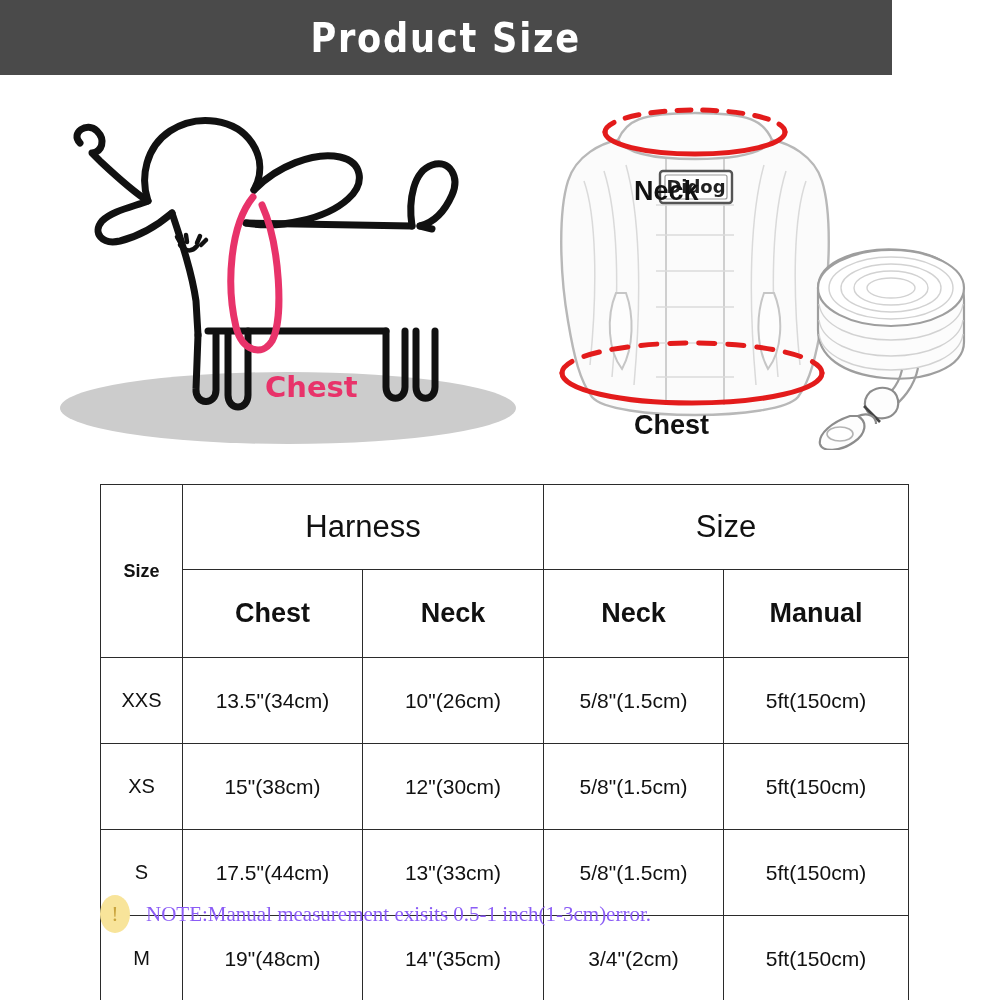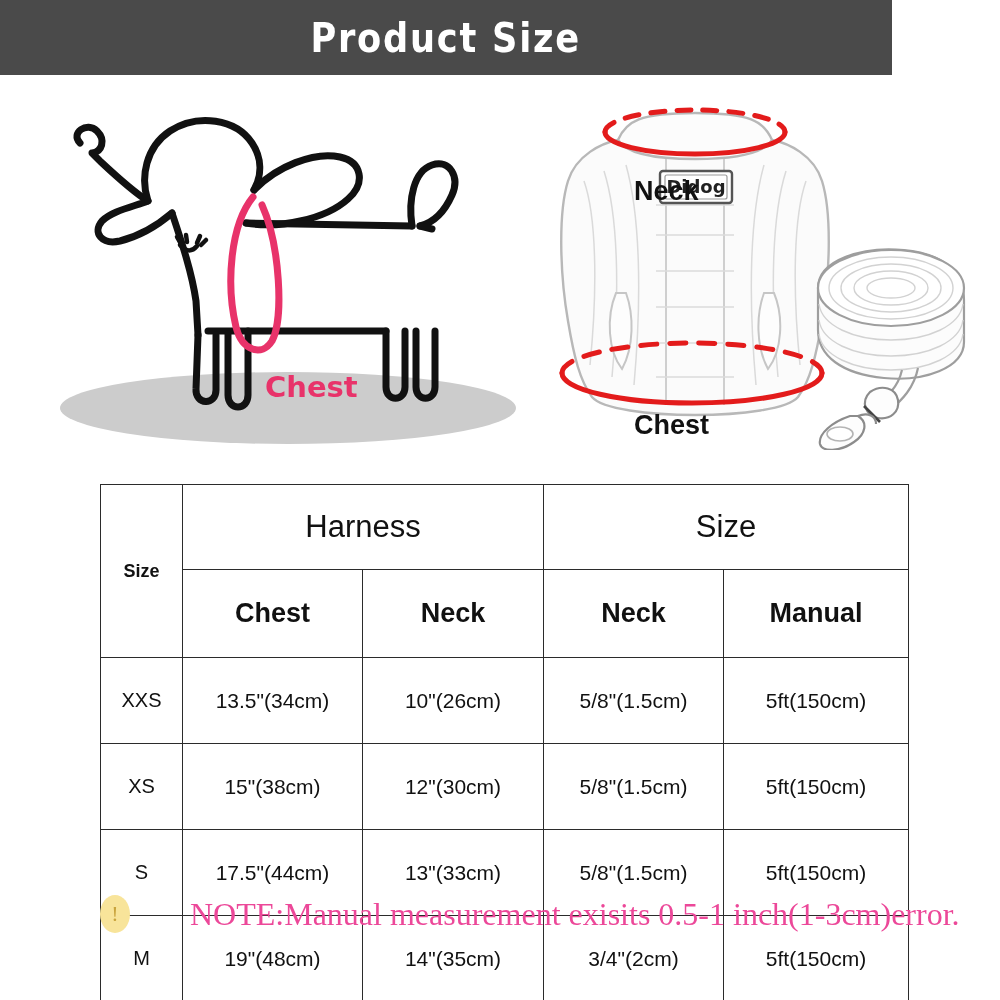--- a/index.html
+++ b/index.html
@@ -155,24 +155,23 @@
     margin-right: 16px;
   }
   .note-icon span {
     font-family: "Liberation Serif", serif;
     font-size: 22px;
     color: #c9a33c;
     line-height: 1;
   }
   .note-text {
     font-family: "Liberation Serif", serif;
-    font-size: 32px;
-    color: #ec4899;
-    white-space: nowrap;
-    margin-left: 44px;
+    font-size: 21px;
+    color: #8b5cf6;
+    white-space: nowrap;
   }
 </style>
 </head>
 <body>
 
 <div class="header-bar">
   <div class="header-title">Product Size</div>
 </div>
 
 <div class="illustrations">

